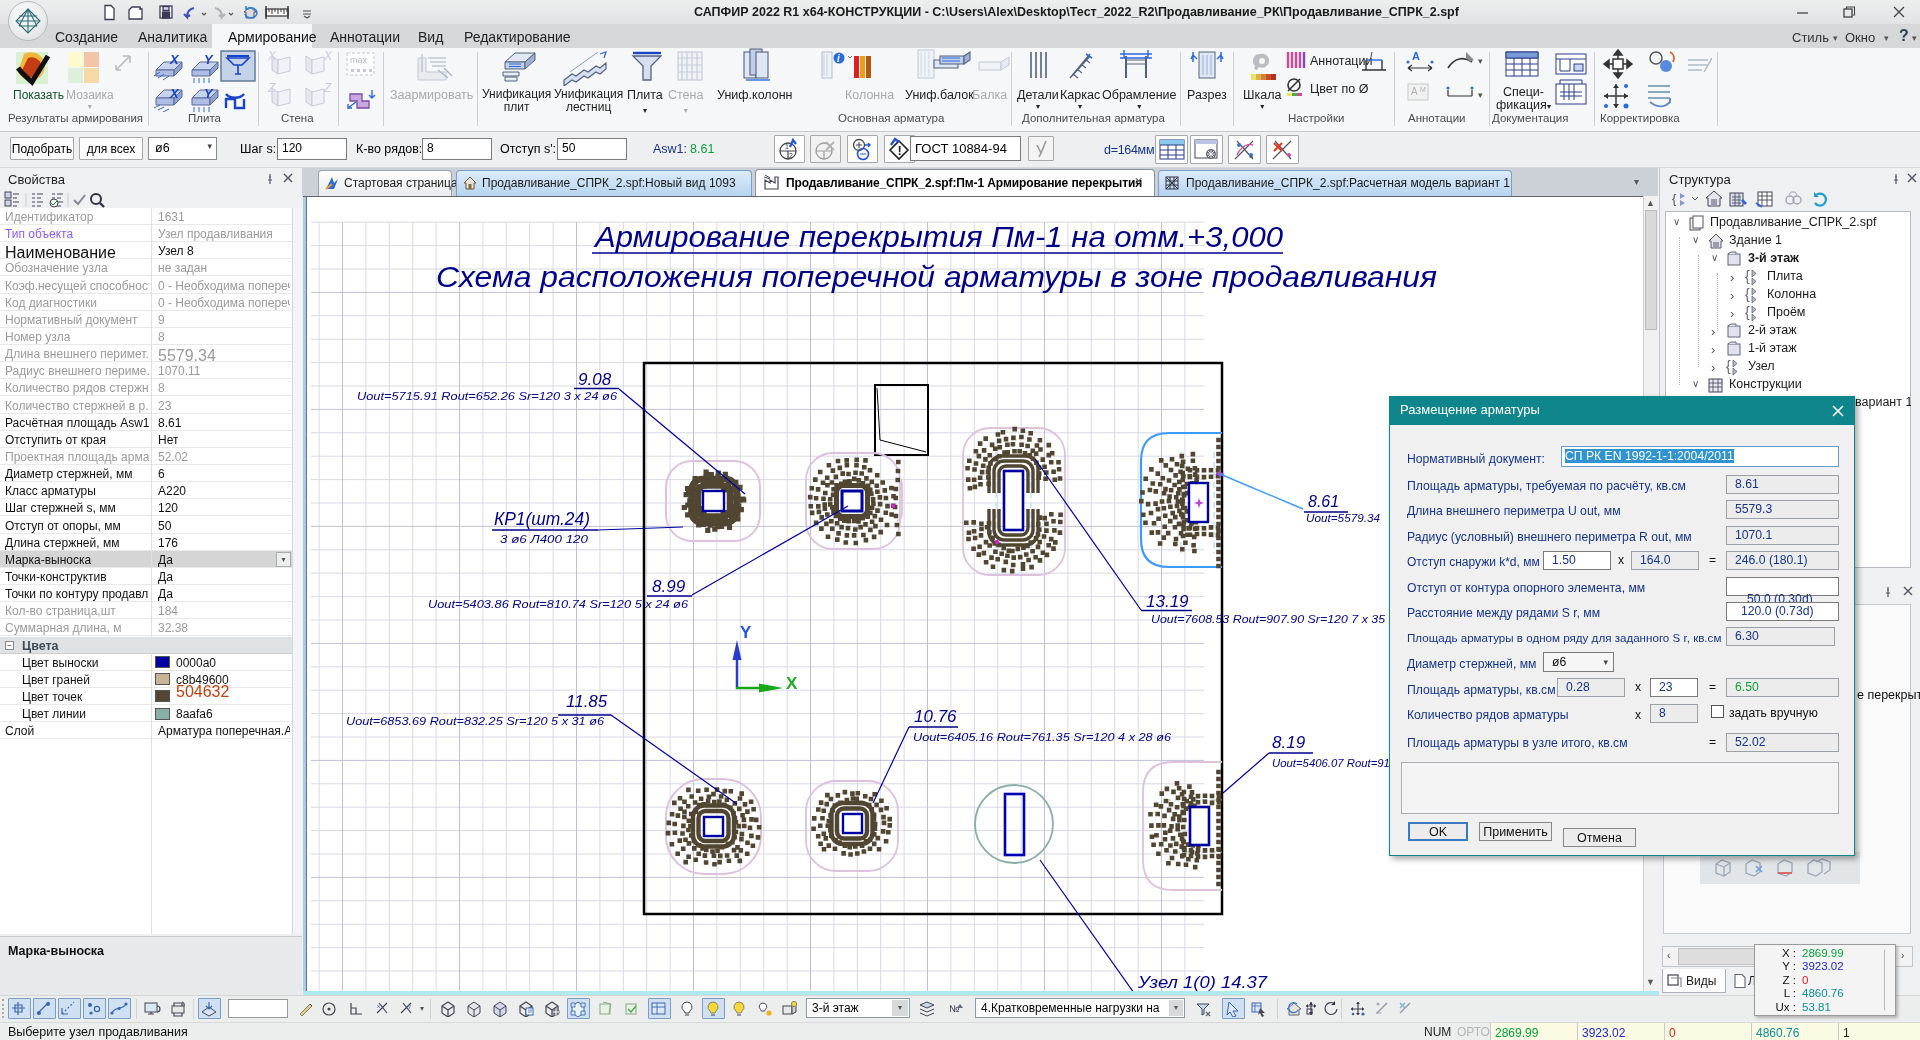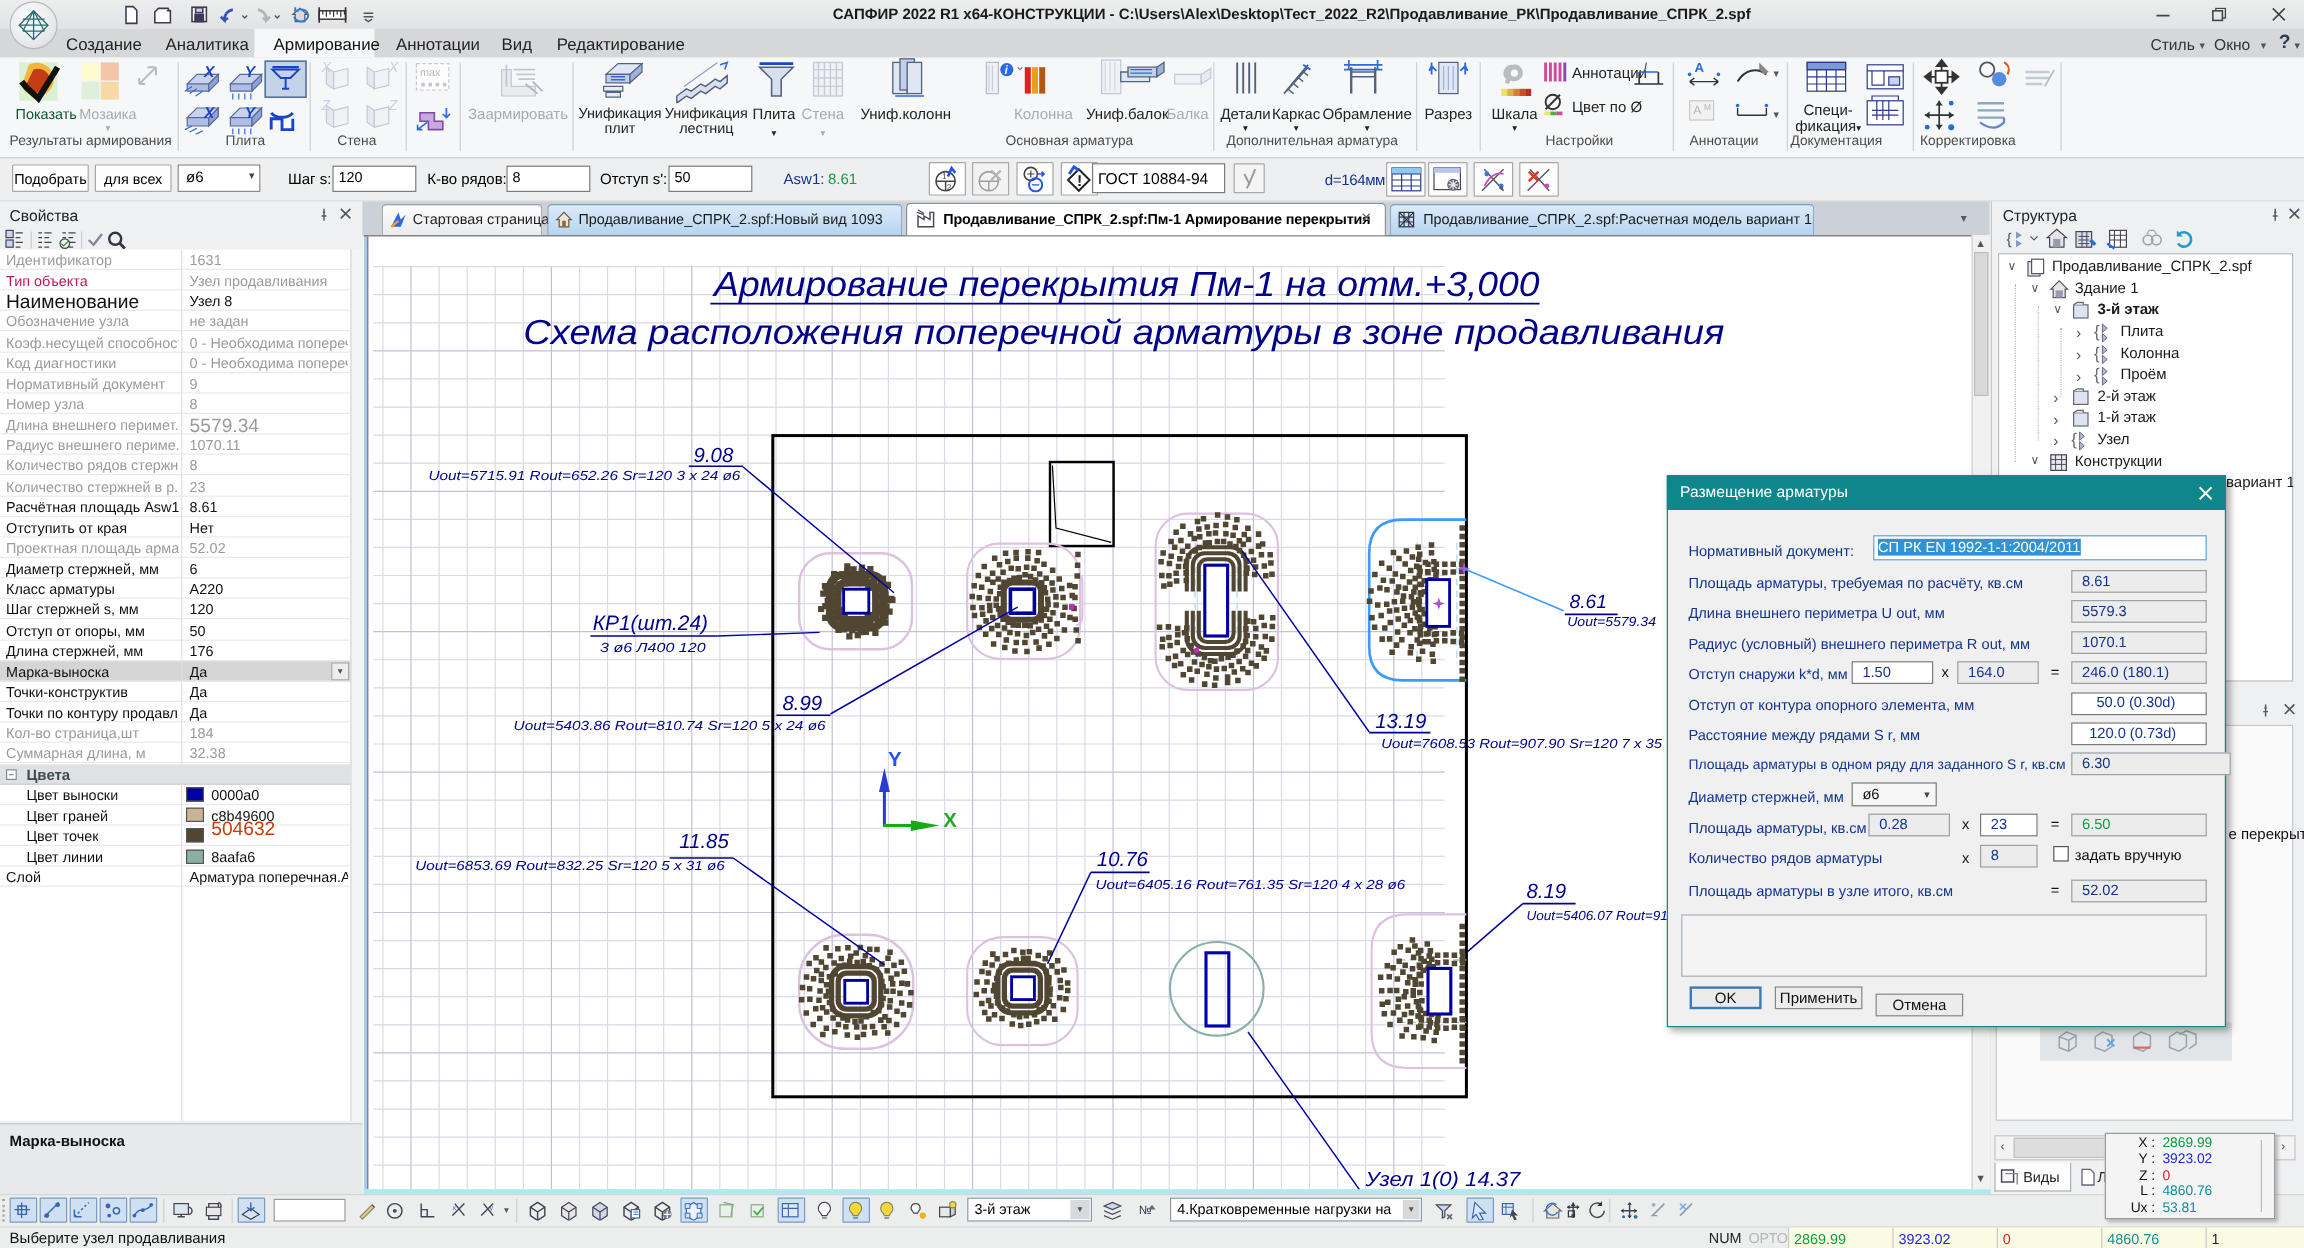--- a/index.html
+++ b/index.html
@@ -500,21 +500,21 @@
       <circle cx="92" cy="9" r="5" fill="none" stroke="#334" stroke-width="2"></circle>
       <path d="M96 13l4 4" stroke="#334" stroke-width="2.4"></path>
     </g>
 </svg>
 <div class="abs" style="left:0;top:208.0px;width:292px;height:726px;background:#fff"></div>
 <div class="abs" style="left:292px;top:208.0px;width:10px;height:726px;background:#f3f4f5;border-left:1px solid #d8d8d8"></div>
 <div class="abs" style="left:0;top:208.0px;width:292px;height:17.1px;border-bottom:1px solid #e9e9e9"></div>
 <div class="txt" style="left:5px;top:210.0px;font-size:12px;color:#9b9b9b;max-width:144px;overflow:hidden">Идентификатор</div>
 <div class="txt" style="left:158px;top:210.0px;font-size:12px;color:#9b9b9b;max-width:132px;overflow:hidden">1631</div>
 <div class="abs" style="left:0;top:225.1px;width:292px;height:17.1px;border-bottom:1px solid #e9e9e9"></div>
-<div class="txt" style="left:5px;top:227.1px;font-size:12px;color:#be185d;max-width:144px;overflow:hidden">Тип объекта</div>
+<div class="txt" style="left:5px;top:227.1px;font-size:12px;color:#8b5cf6;max-width:144px;overflow:hidden">Тип объекта</div>
 <div class="txt" style="left:158px;top:227.1px;font-size:12px;color:#9b9b9b;max-width:132px;overflow:hidden">Узел продавливания</div>
 <div class="abs" style="left:0;top:242.3px;width:292px;height:17.1px;border-bottom:1px solid #e9e9e9"></div>
 <div class="txt" style="left:5px;top:244.3px;font-size:16px;color:#111;max-width:144px;overflow:hidden">Наименование</div>
 <div class="txt" style="left:158px;top:244.3px;font-size:12px;color:#111;max-width:132px;overflow:hidden">Узел 8</div>
 <div class="abs" style="left:0;top:259.4px;width:292px;height:17.1px;border-bottom:1px solid #e9e9e9"></div>
 <div class="txt" style="left:5px;top:261.4px;font-size:12px;color:#9b9b9b;max-width:144px;overflow:hidden">Обозначение узла</div>
 <div class="txt" style="left:158px;top:261.4px;font-size:12px;color:#9b9b9b;max-width:132px;overflow:hidden">не задан</div>
 <div class="abs" style="left:0;top:276.6px;width:292px;height:17.1px;border-bottom:1px solid #e9e9e9"></div>
 <div class="txt" style="left:5px;top:278.6px;font-size:12px;color:#9b9b9b;max-width:144px;overflow:hidden">Коэф.несущей способности</div>
 <div class="txt" style="left:158px;top:278.6px;font-size:12px;color:#9b9b9b;max-width:132px;overflow:hidden">0 - Необходима поперечн...</div>
@@ -1156,25 +1156,25 @@
  <div class="abs" style="left:337px;top:104px;width:113px;height:19px;background:#ececec;border:1px solid #9aa0a6;padding:1px 0 0 8px">5579.3</div>
  <div class="txt" style="left:18px;top:134px">Радиус (условный) внешнего периметра R out, мм</div>
  <div class="abs" style="left:337px;top:130px;width:113px;height:19px;background:#ececec;border:1px solid #9aa0a6;padding:1px 0 0 8px">1070.1</div>
  <div class="txt" style="left:18px;top:159px;font-size:12px">Отступ снаружи k*d, мм</div>
  <div class="abs" style="left:154px;top:155px;width:68px;height:19px;background:#fff;border:1px solid #7a7a7a;padding:1px 0 0 8px">1.50</div>
  <div class="txt" style="left:229px;top:157px;color:#111">x</div>
  <div class="abs" style="left:242px;top:155px;width:68px;height:19px;background:#ececec;border:1px solid #9aa0a6;padding:1px 0 0 8px">164.0</div>
  <div class="txt" style="left:320px;top:157px;color:#111">=</div>
  <div class="abs" style="left:337px;top:155px;width:113px;height:19px;background:#ececec;border:1px solid #9aa0a6;padding:1px 0 0 8px">246.0 (180.1)</div>
  <div class="txt" style="left:18px;top:185px">Отступ от контура опорного элемента, мм</div>
- <div class="abs" style="left:337px;top:181px;width:113px;height:19px;background:#fff;border:1px solid #7a7a7a;padding:0 0 0 20px">50.0 (0.30d)</div>
+ <div class="abs" style="left:337px;top:181px;width:113px;height:19px;background:#fff;border:1px solid #7a7a7a;padding:14px 0 0 20px">50.0 (0.30d)</div>
  <div class="txt" style="left:18px;top:210px">Расстояние между рядами S r, мм</div>
  <div class="abs" style="left:337px;top:206px;width:113px;height:19px;background:#fff;border:1px solid #7a7a7a;padding:1px 0 0 14px">120.0 (0.73d)</div>
  <div class="txt" style="left:18px;top:235px;font-size:11.6px">Площадь арматуры в одном ряду для заданного S r, кв.см</div>
- <div class="abs" style="left:337px;top:231px;width:133px;height:19px;background:#ececec;border:1px solid #9aa0a6;padding:1px 0 0 8px">6.30</div>
+ <div class="abs" style="left:337px;top:231px;width:109px;height:19px;background:#ececec;border:1px solid #9aa0a6;padding:1px 0 0 8px">6.30</div>
  <div class="txt" style="left:18px;top:261px">Диаметр стержней, мм</div>
  <div class="abs" style="left:154px;top:256px;width:71px;height:20px;background:#f6f6f6;border:1px solid #7a7a7a;padding:2px 0 0 8px;color:#111">ø6<span style="position:absolute;right:5px;top:4px;font-size:9px;color:#444">▾</span></div>
  <div class="txt" style="left:18px;top:287px">Площадь арматуры, кв.см</div>
  <div class="abs" style="left:168px;top:282px;width:68px;height:19px;background:#ececec;border:1px solid #9aa0a6;padding:1px 0 0 8px">0.28</div>
  <div class="txt" style="left:246px;top:284px;color:#111">x</div>
  <div class="abs" style="left:261px;top:282px;width:48px;height:19px;background:#fff;border:1px solid #7a7a7a;padding:1px 0 0 8px">23</div>
  <div class="txt" style="left:320px;top:284px;color:#111">=</div>
  <div class="abs" style="left:337px;top:282px;width:113px;height:19px;background:#ececec;border:1px solid #9aa0a6;padding:1px 0 0 8px;color:#0e9e40">6.50</div>
  <div class="txt" style="left:18px;top:312px">Количество рядов арматуры</div>
  <div class="txt" style="left:246px;top:312px;color:#111">x</div>

